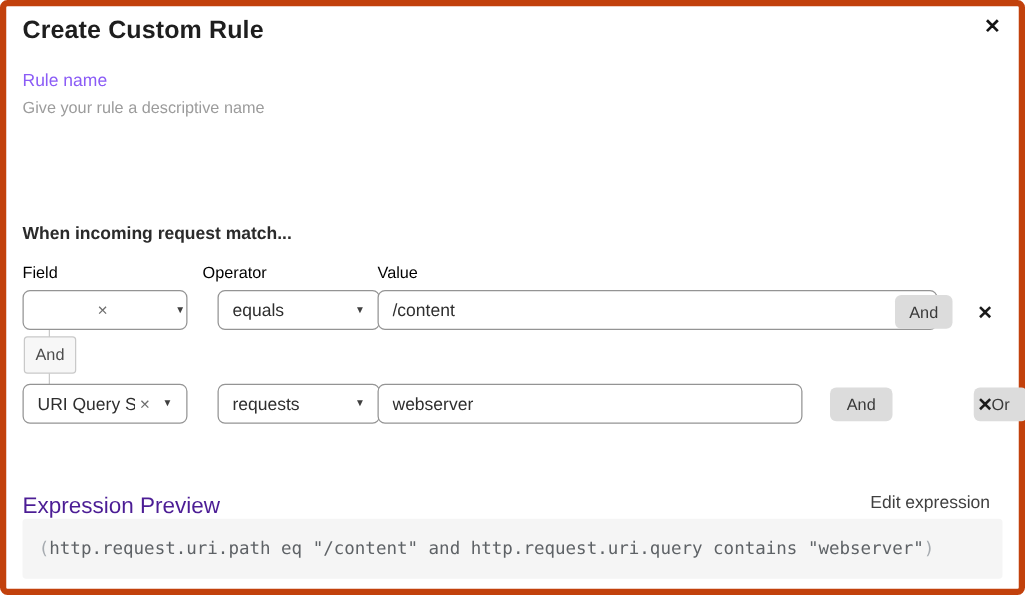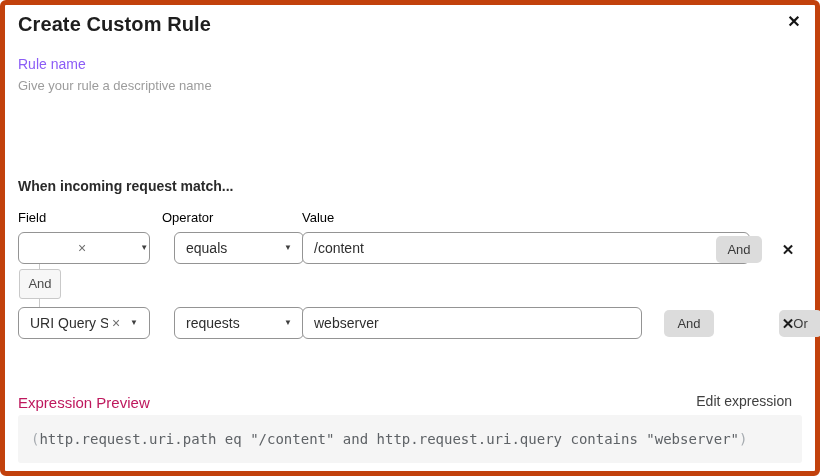--- a/index.html
+++ b/index.html
@@ -101,21 +101,21 @@
   .and-badge {
     left: 14px; top: 264px;
     width: 42px; height: 30px;
     background: #f7f7f7;
     border: 1px solid #c9c9c9; border-radius: 3px;
     font-size: 13px; color: #4c4c4c;
     text-align: center; line-height: 28px;
     cursor: default;
   }
 
-  .expr-label { left: 13px; top: 389px; font-size: 15px; color: #be185d; }
+  .expr-label { left: 13px; top: 389px; font-size: 18px; color: #4c1d95; }
   .edit-link {
     right: 23px; top: 388px;
     font-size: 14px; color: #404040;
     text-decoration: none; cursor: pointer;
   }
   .code-block {
     left: 13px; top: 410px;
     width: 784px; height: 48px;
     background: #f5f5f5; border-radius: 3px;
     display: flex; align-items: center;

